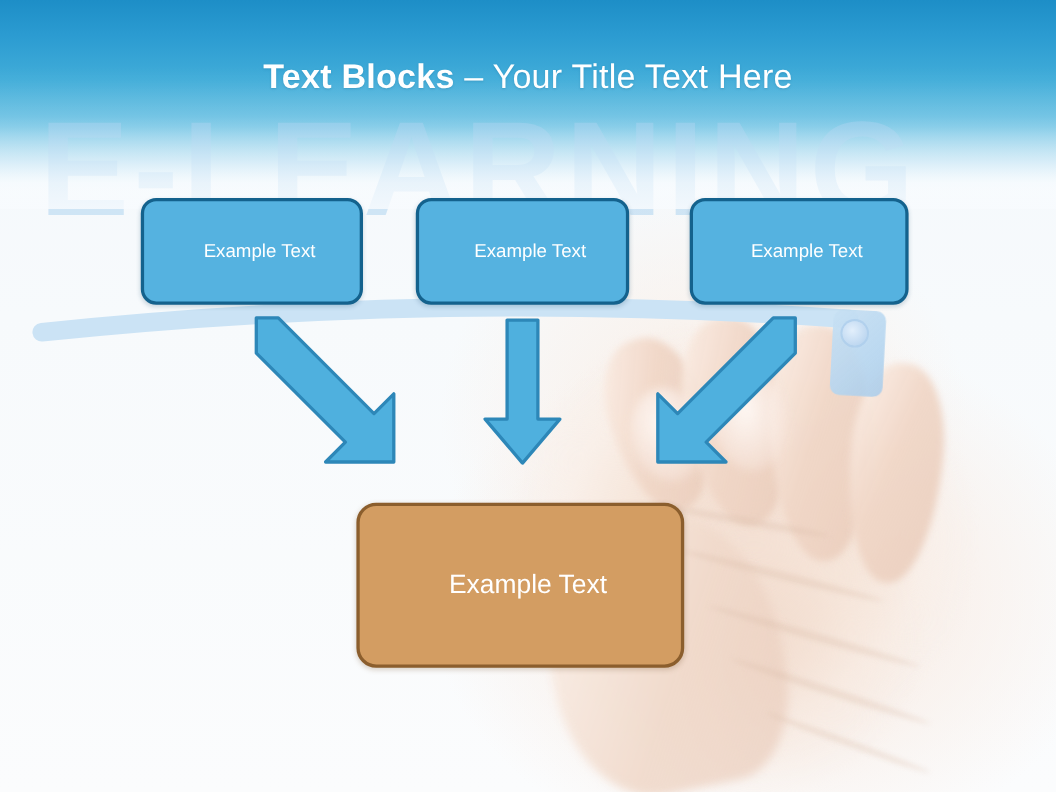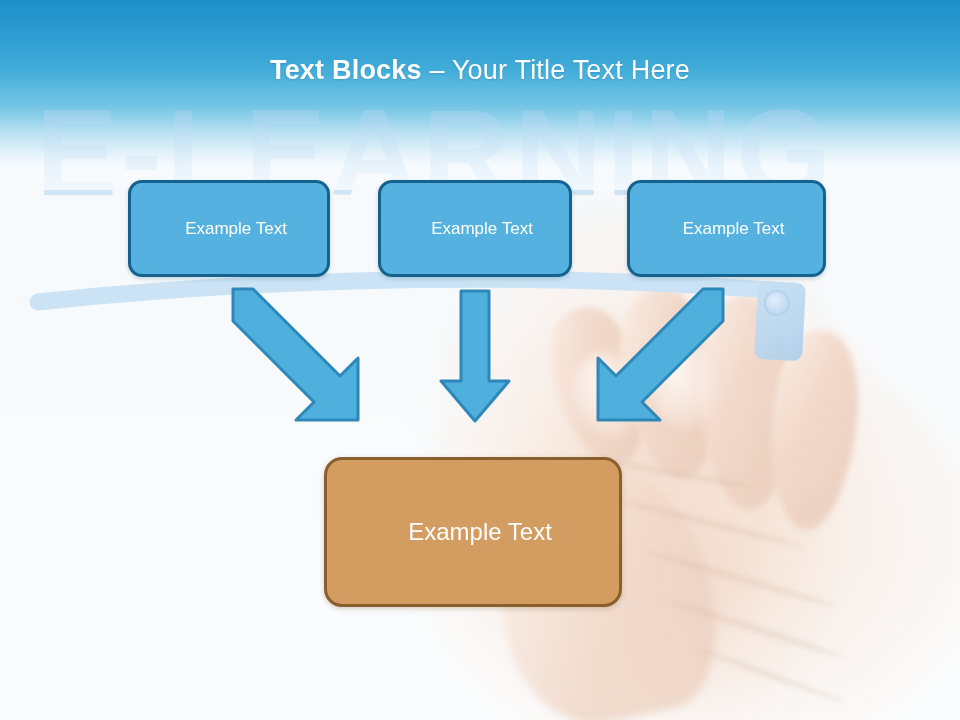--- a/index.html
+++ b/index.html
@@ -145,21 +145,21 @@
     position: absolute; left: 0; top: 60px; width: 960px; height: 130px;
     background: linear-gradient(180deg, rgba(255,255,255,0) 0%, rgba(255,255,255,0.10) 35%, rgba(250,253,255,0.55) 75%, rgba(248,251,254,0.85) 100%);
     pointer-events: none;
   }
   .title {
     position: absolute;
     left: 0; top: 50px;
     width: 960px;
     text-align: center;
     color: #ffffff;
-    font-size: 27px;
+    font-size: 31px;
     line-height: 40px;
     letter-spacing: .2px;
     text-shadow: 0 1px 2px rgba(20,90,135,0.25);
   }
   .title .strong { font-weight: 700; }
   .title .light  { font-weight: 400; }
 
   
   .box {
     position: absolute;

